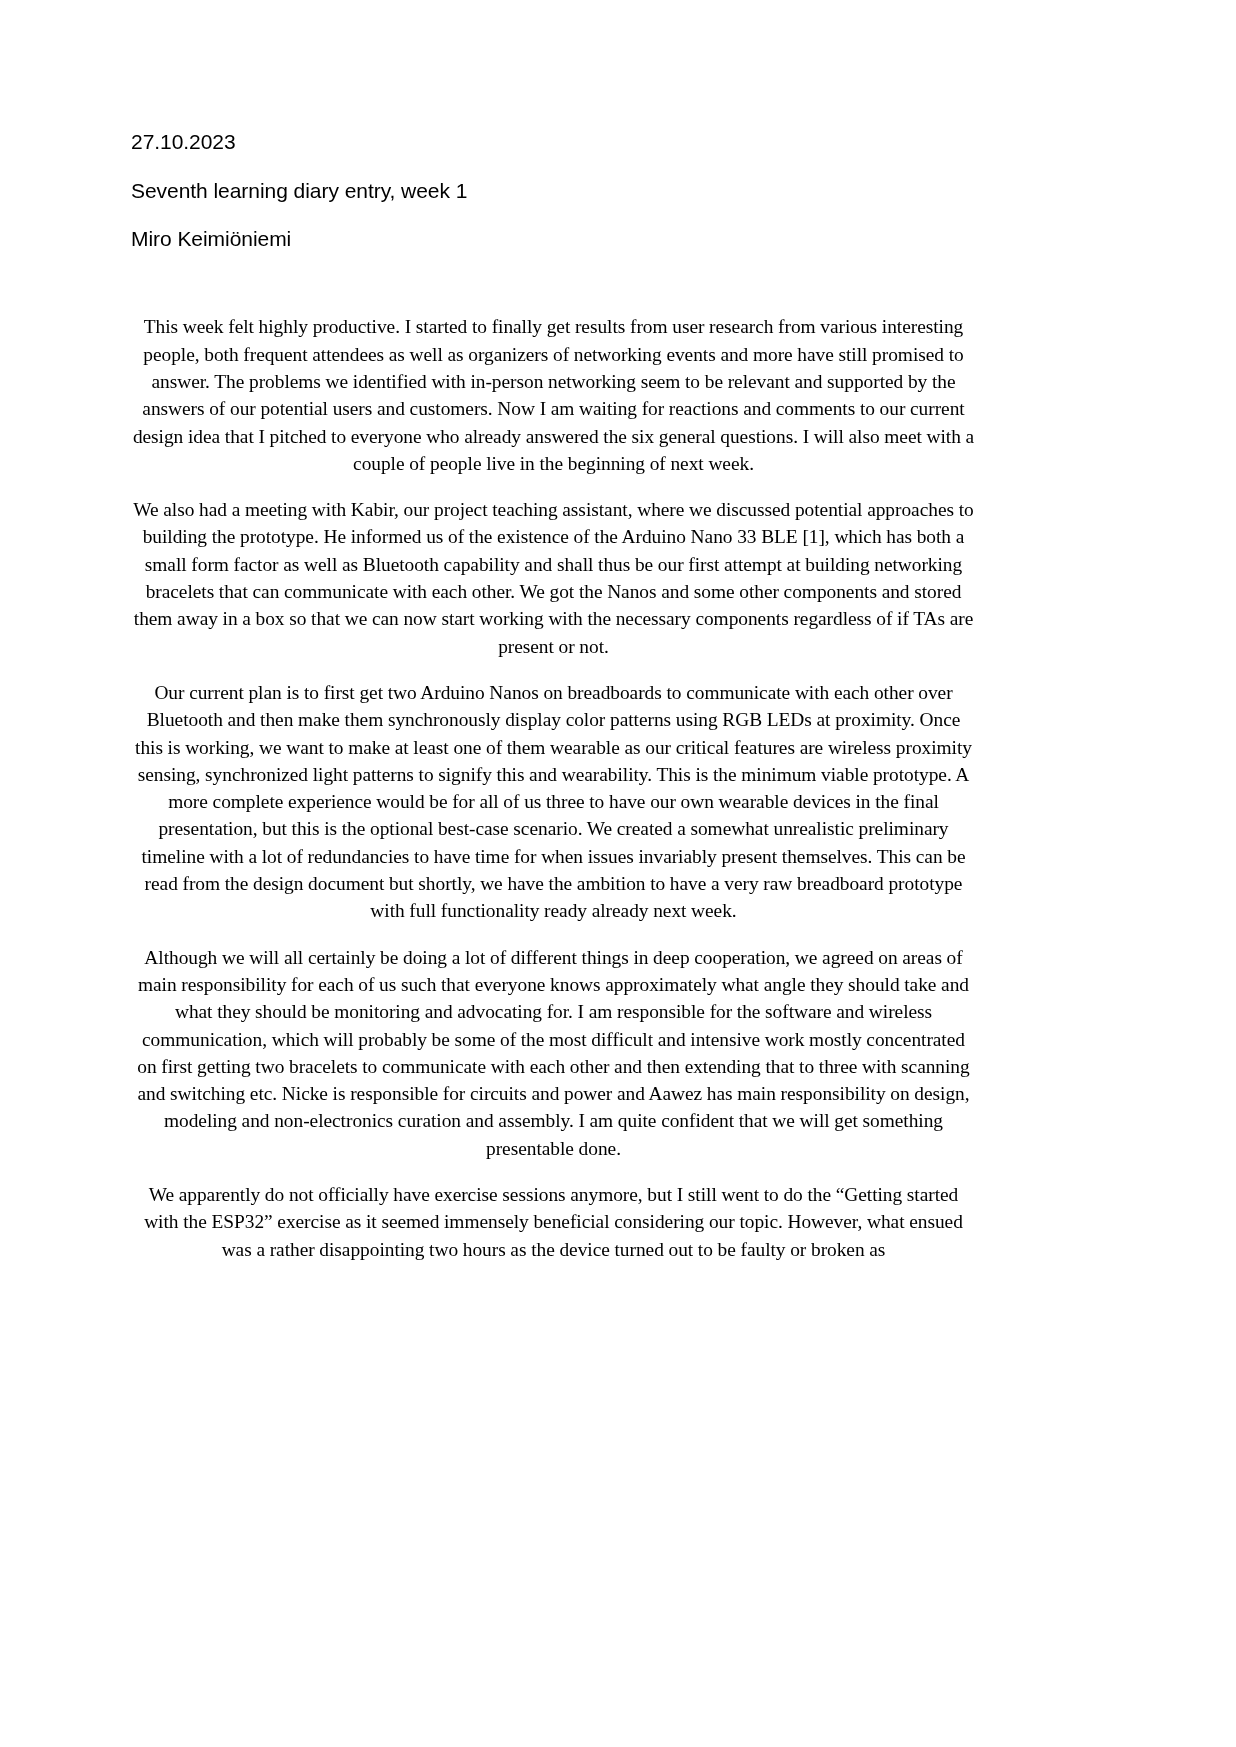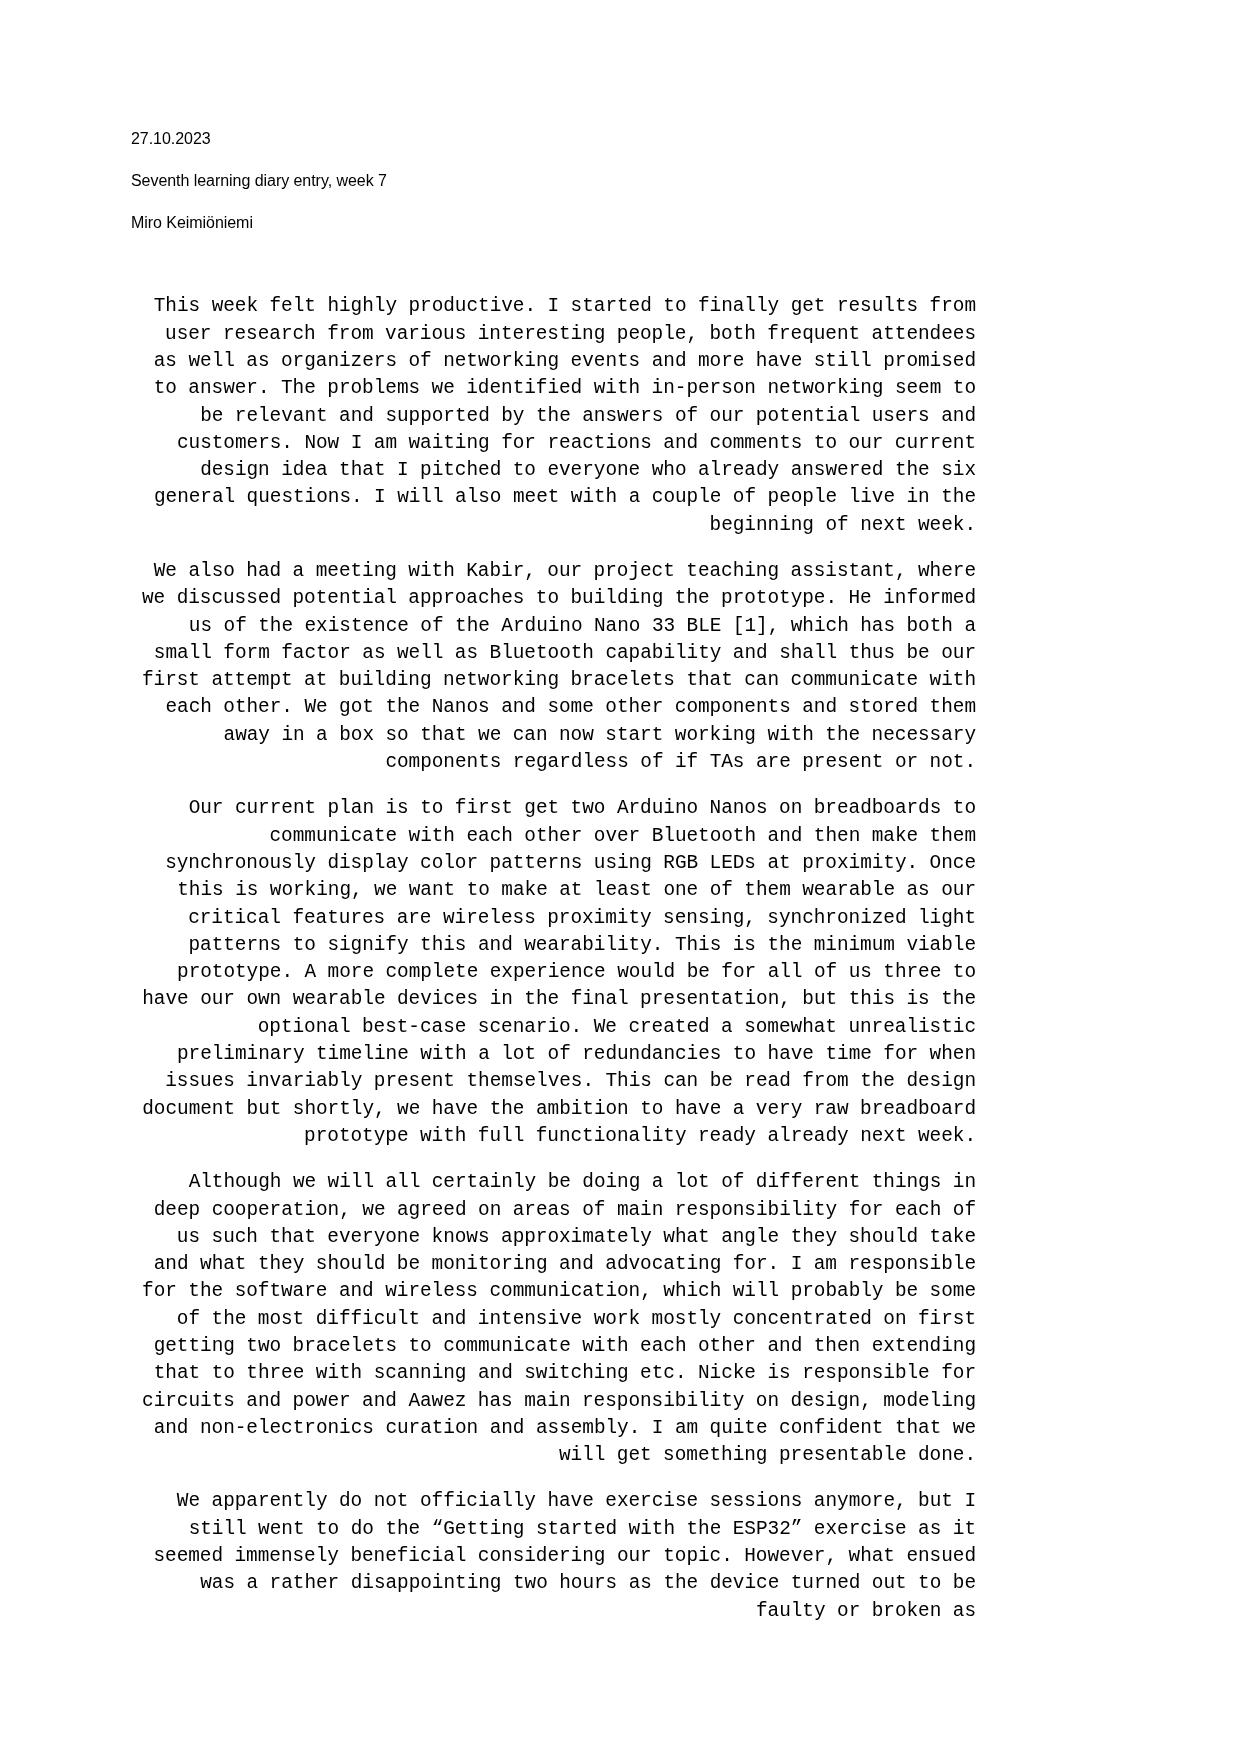--- a/index.html
+++ b/index.html
@@ -21,54 +21,54 @@
     box-sizing: border-box;
   }
   .content {
     position: absolute;
     left: 131px;
     top: 128px;
     width: 845px;
   }
   .meta-line {
     font-family: "Liberation Sans", "DejaVu Sans", sans-serif;
-    font-size: 16px;
+    font-size: 21px;
     line-height: 1.34;
     color: #000000;
     margin: 0 0 20.5px 0;
     letter-spacing: -0.05px;
   }
   .meta-line.last-meta {
     margin-bottom: 0;
   }
   .body-block {
     margin-top: 60px;
   }
   .para {
-    font-family: Liberation Mono, monospace;
+    font-family: Liberation Serif, serif;
     font-size: 19.4px;
     line-height: 27.3px;
     color: #000000;
     margin: 0 0 19px 0;
-    text-align: right;
+    text-align: center;
     letter-spacing: -0.04px;
     word-spacing: -0.1px;
   }
   .para:last-child {
     margin-bottom: 16px;
   }
 </style>
 </head>
 <body>
 
 <div class="page">
   <div class="content">
 
     <div class="meta-line">27.10.2023</div>
-    <div class="meta-line">Seventh learning diary entry, week 7</div>
+    <div class="meta-line">Seventh learning diary entry, week 1</div>
     <div class="meta-line last-meta">Miro Keimiöniemi</div>
 
     <div class="body-block">
       <p class="para">This week felt highly productive. I started to finally get results from user research from various interesting people, both frequent attendees as well as organizers of networking events and more have still promised to answer. The problems we identified with in-person networking seem to be relevant and supported by the answers of our potential users and customers. Now I am waiting for reactions and comments to our current design idea that I pitched to everyone who already answered the six general questions. I will also meet with a couple of people live in the beginning of next week.</p>
       <p class="para">We also had a meeting with Kabir, our project teaching assistant, where we discussed potential approaches to building the prototype. He informed us of the existence of the Arduino Nano 33 BLE [1], which has both a small form factor as well as Bluetooth capability and shall thus be our first attempt at building networking bracelets that can communicate with each other. We got the Nanos and some other components and stored them away in a box so that we can now start working with the necessary components regardless of if TAs are present or not.</p>
       <p class="para">Our current plan is to first get two Arduino Nanos on breadboards to communicate with each other over Bluetooth and then make them synchronously display color patterns using RGB LEDs at proximity. Once this is working, we want to make at least one of them wearable as our critical features are wireless proximity sensing, synchronized light patterns to signify this and wearability. This is the minimum viable prototype. A more complete experience would be for all of us three to have our own wearable devices in the final presentation, but this is the optional best-case scenario. We created a somewhat unrealistic preliminary timeline with a lot of redundancies to have time for when issues invariably present themselves. This can be read from the design document but shortly, we have the ambition to have a very raw breadboard prototype with full functionality ready already next week.</p>
       <p class="para">Although we will all certainly be doing a lot of different things in deep cooperation, we agreed on areas of main responsibility for each of us such that everyone knows approximately what angle they should take and what they should be monitoring and advocating for. I am responsible for the software and wireless communication, which will probably be some of the most difficult and intensive work mostly concentrated on first getting two bracelets to communicate with each other and then extending that to three with scanning and switching etc. Nicke is responsible for circuits and power and Aawez has main responsibility on design, modeling and non-electronics curation and assembly. I am quite confident that we will get something presentable done.</p>
       <p class="para">We apparently do not officially have exercise sessions anymore, but I still went to do the “Getting started with the ESP32” exercise as it seemed immensely beneficial considering our topic. However, what ensued was a rather disappointing two hours as the device turned out to be faulty or broken as</p>
     </div>
 

